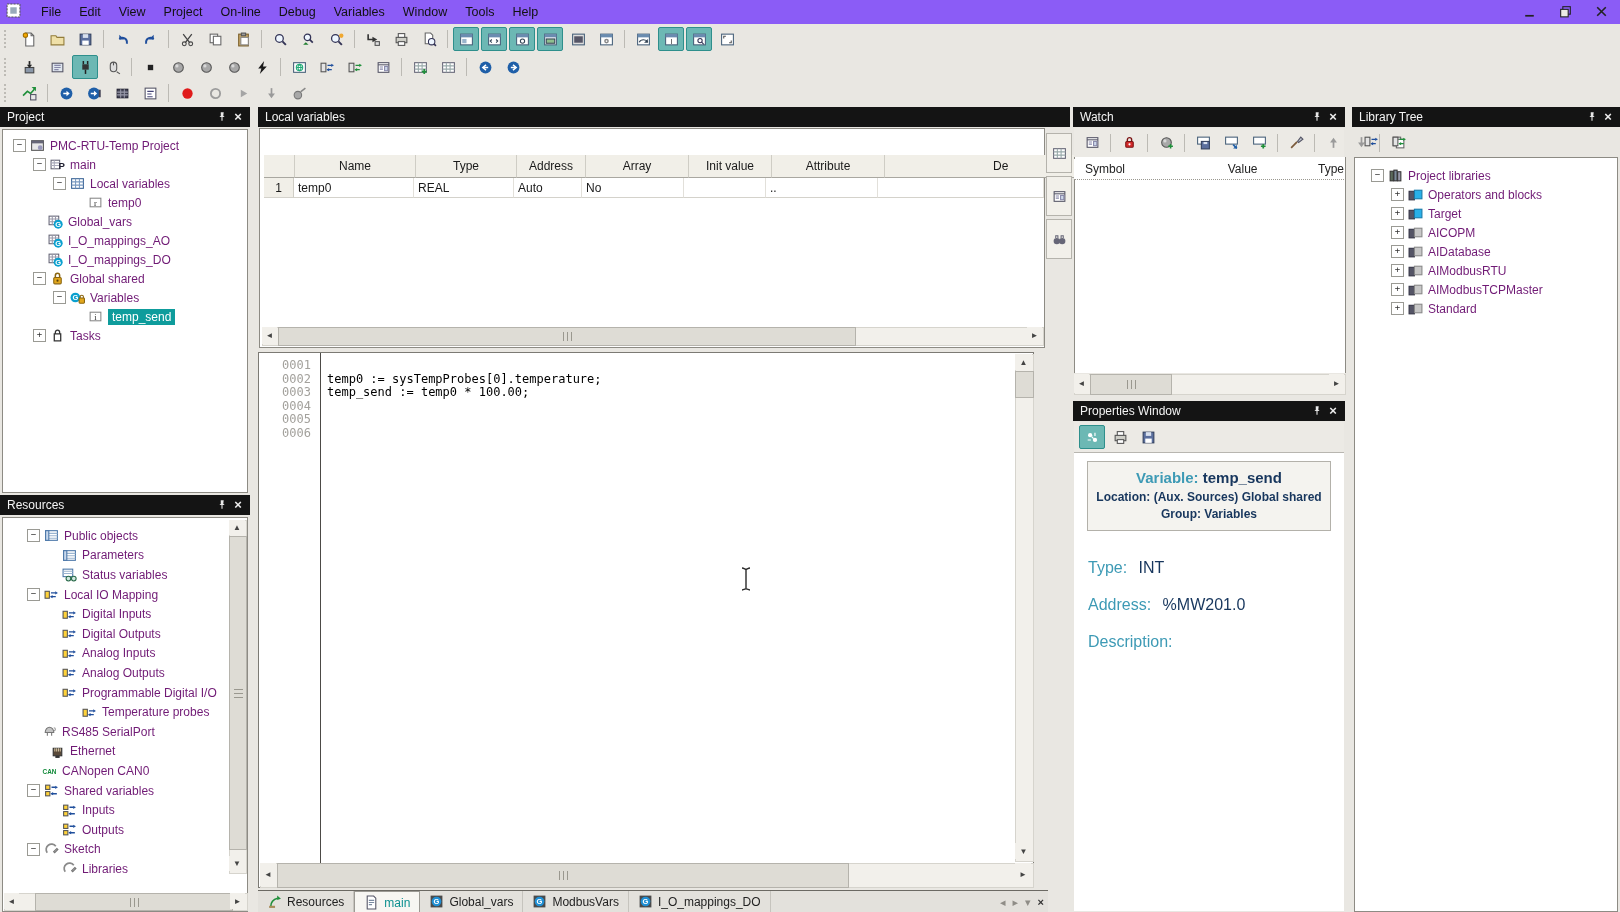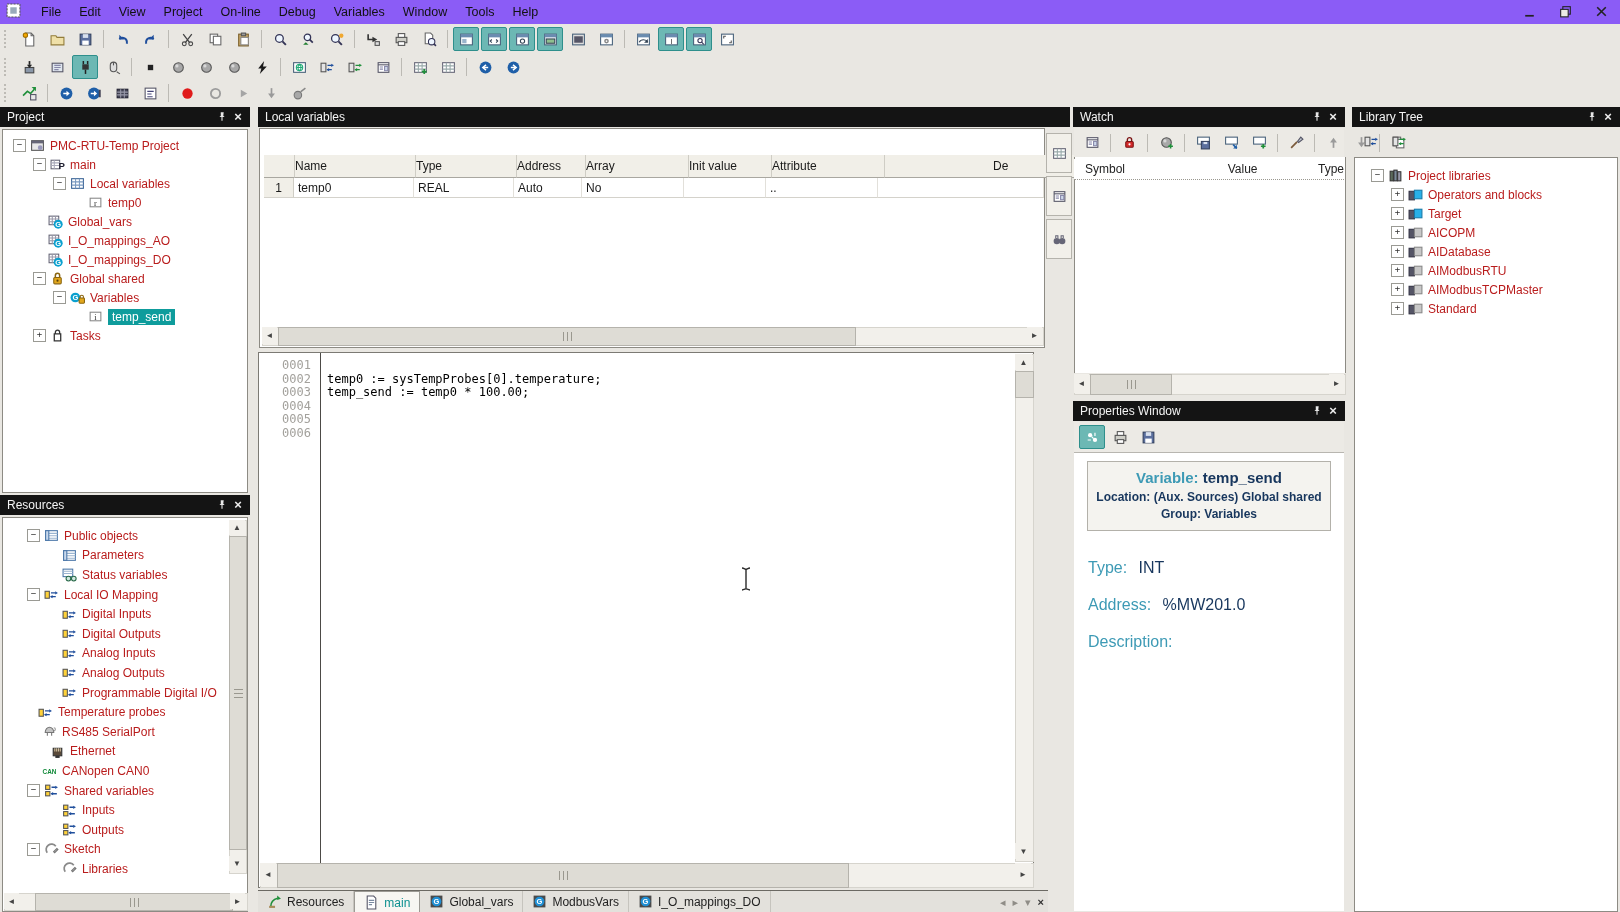--- a/index.html
+++ b/index.html
@@ -29,28 +29,28 @@
   .tbtn-title{width:16px;height:16px;display:inline-flex;align-items:center;justify-content:center;color:#eee}
   .close-x{font-size:13px;font-weight:bold;line-height:14px}
   .pcontent{position:absolute;background:#fff;border:1px solid #8d8b84}
   
   .tree-row{height:19px;display:flex;align-items:center;white-space:nowrap;cursor:default}
   .tree-row.rh20{height:19.6px}
   .exp{width:11px;height:11px;border:1px solid #9a9a94;background:#fff;font-size:9px;line-height:9px;
     text-align:center;margin-right:4px;flex:none;color:#333;font-family:"DejaVu Sans Mono",monospace}
   .expsp{width:15px;flex:none}
   .tree-row .icon{margin-right:5px}
-  .tlabel{font-size:12px;color:#b91c1c}
+  .tlabel{font-size:12px;color:#701a75}
   .tlabel.sel{background:#0e9c9c;color:#fff;padding:1px 4px}
   
   .ptoolbar{position:absolute;left:1px;right:1px;display:flex;align-items:center;padding-left:4px;background:#eceae5;border-bottom:1px solid #b8b6b0}
   
   #lv-table{position:absolute;left:4px;top:26px}
   .lv-head,.lv-row{display:flex}
-  .lv-head .c{height:22px;line-height:22px;background:#f1efe8;border-right:1px solid #cfcdc5;border-bottom:1px solid #a9a7a0;font-size:12px;overflow:hidden;flex:none}
+  .lv-head .c{height:22px;line-height:22px;background:#f1efe8;border-right:1px solid #cfcdc5;border-bottom:1px solid #a9a7a0;text-align:center;font-size:12px;overflow:hidden;flex:none}
   .lv-row .c{height:20px;line-height:20px;border-right:1px solid #e2e0da;border-bottom:1px solid #d4d2cb;font-size:12px;padding-left:4px;box-sizing:border-box;overflow:hidden;flex:none}
   .lv-row .c.num{background:#f1efe8;text-align:center;padding-left:0;border-right:1px solid #cfcdc5}
   .lv-head .c.desc{text-align:left;padding-left:108px}
   .sidebtn{position:absolute;left:0;width:24px;height:38px;background:#f2f0ea;border:1px solid #b5b3ac;display:flex;align-items:center;justify-content:center}
   
   .strack{position:absolute;background:#f2f0eb;border:1px solid #d6d4cd}
   .sbtn{position:absolute;display:flex;align-items:center;justify-content:center;font-size:8px;color:#444;background:#f2f0eb}
   .sthumb{position:absolute;background:#dedcd5;border:1px solid #b5b3ac;display:flex;align-items:center;justify-content:center}
   .hgrip{width:9px;height:9px;background:repeating-linear-gradient(90deg,#9a988f 0 1px,transparent 1px 4px)}
   .vgrip{width:9px;height:9px;background:repeating-linear-gradient(0deg,#9a988f 0 1px,transparent 1px 4px)}
@@ -839,21 +839,21 @@
           <span class="icon">
             <svg width="15" height="15" viewBox="0 0 14 14">
               <rect x="1" y="4" width="4" height="6.5" fill="#ffd23a" stroke="#555"></rect>
               <path d="M6.5 5.5H11M11 9H6.5" stroke="#1f4e9c" stroke-width="1.3"></path>
               <path d="M10.5 4L13 5.5l-2.5 1.5z" fill="#1f4e9c"></path>
               <path d="M8 7.5L5.5 9l2.5 1.5z" fill="#1f4e9c"></path>
             </svg>
           </span>
           <span class="tlabel">Programmable Digital I/O</span>
         </div>
-        <div class="tree-row rh20" style="padding-left: 20px;">
+        <div class="tree-row rh20" style="padding-left: 64px;">
           <span class="expsp"></span>
           <span class="icon">
             <svg width="15" height="15" viewBox="0 0 14 14">
               <rect x="1" y="4" width="4" height="6.5" fill="#ffd23a" stroke="#555"></rect>
               <path d="M6.5 5.5H11M11 9H6.5" stroke="#1f4e9c" stroke-width="1.3"></path>
               <path d="M10.5 4L13 5.5l-2.5 1.5z" fill="#1f4e9c"></path>
               <path d="M8 7.5L5.5 9l2.5 1.5z" fill="#1f4e9c"></path>
             </svg>
           </span>
           <span class="tlabel">Temperature probes</span>

